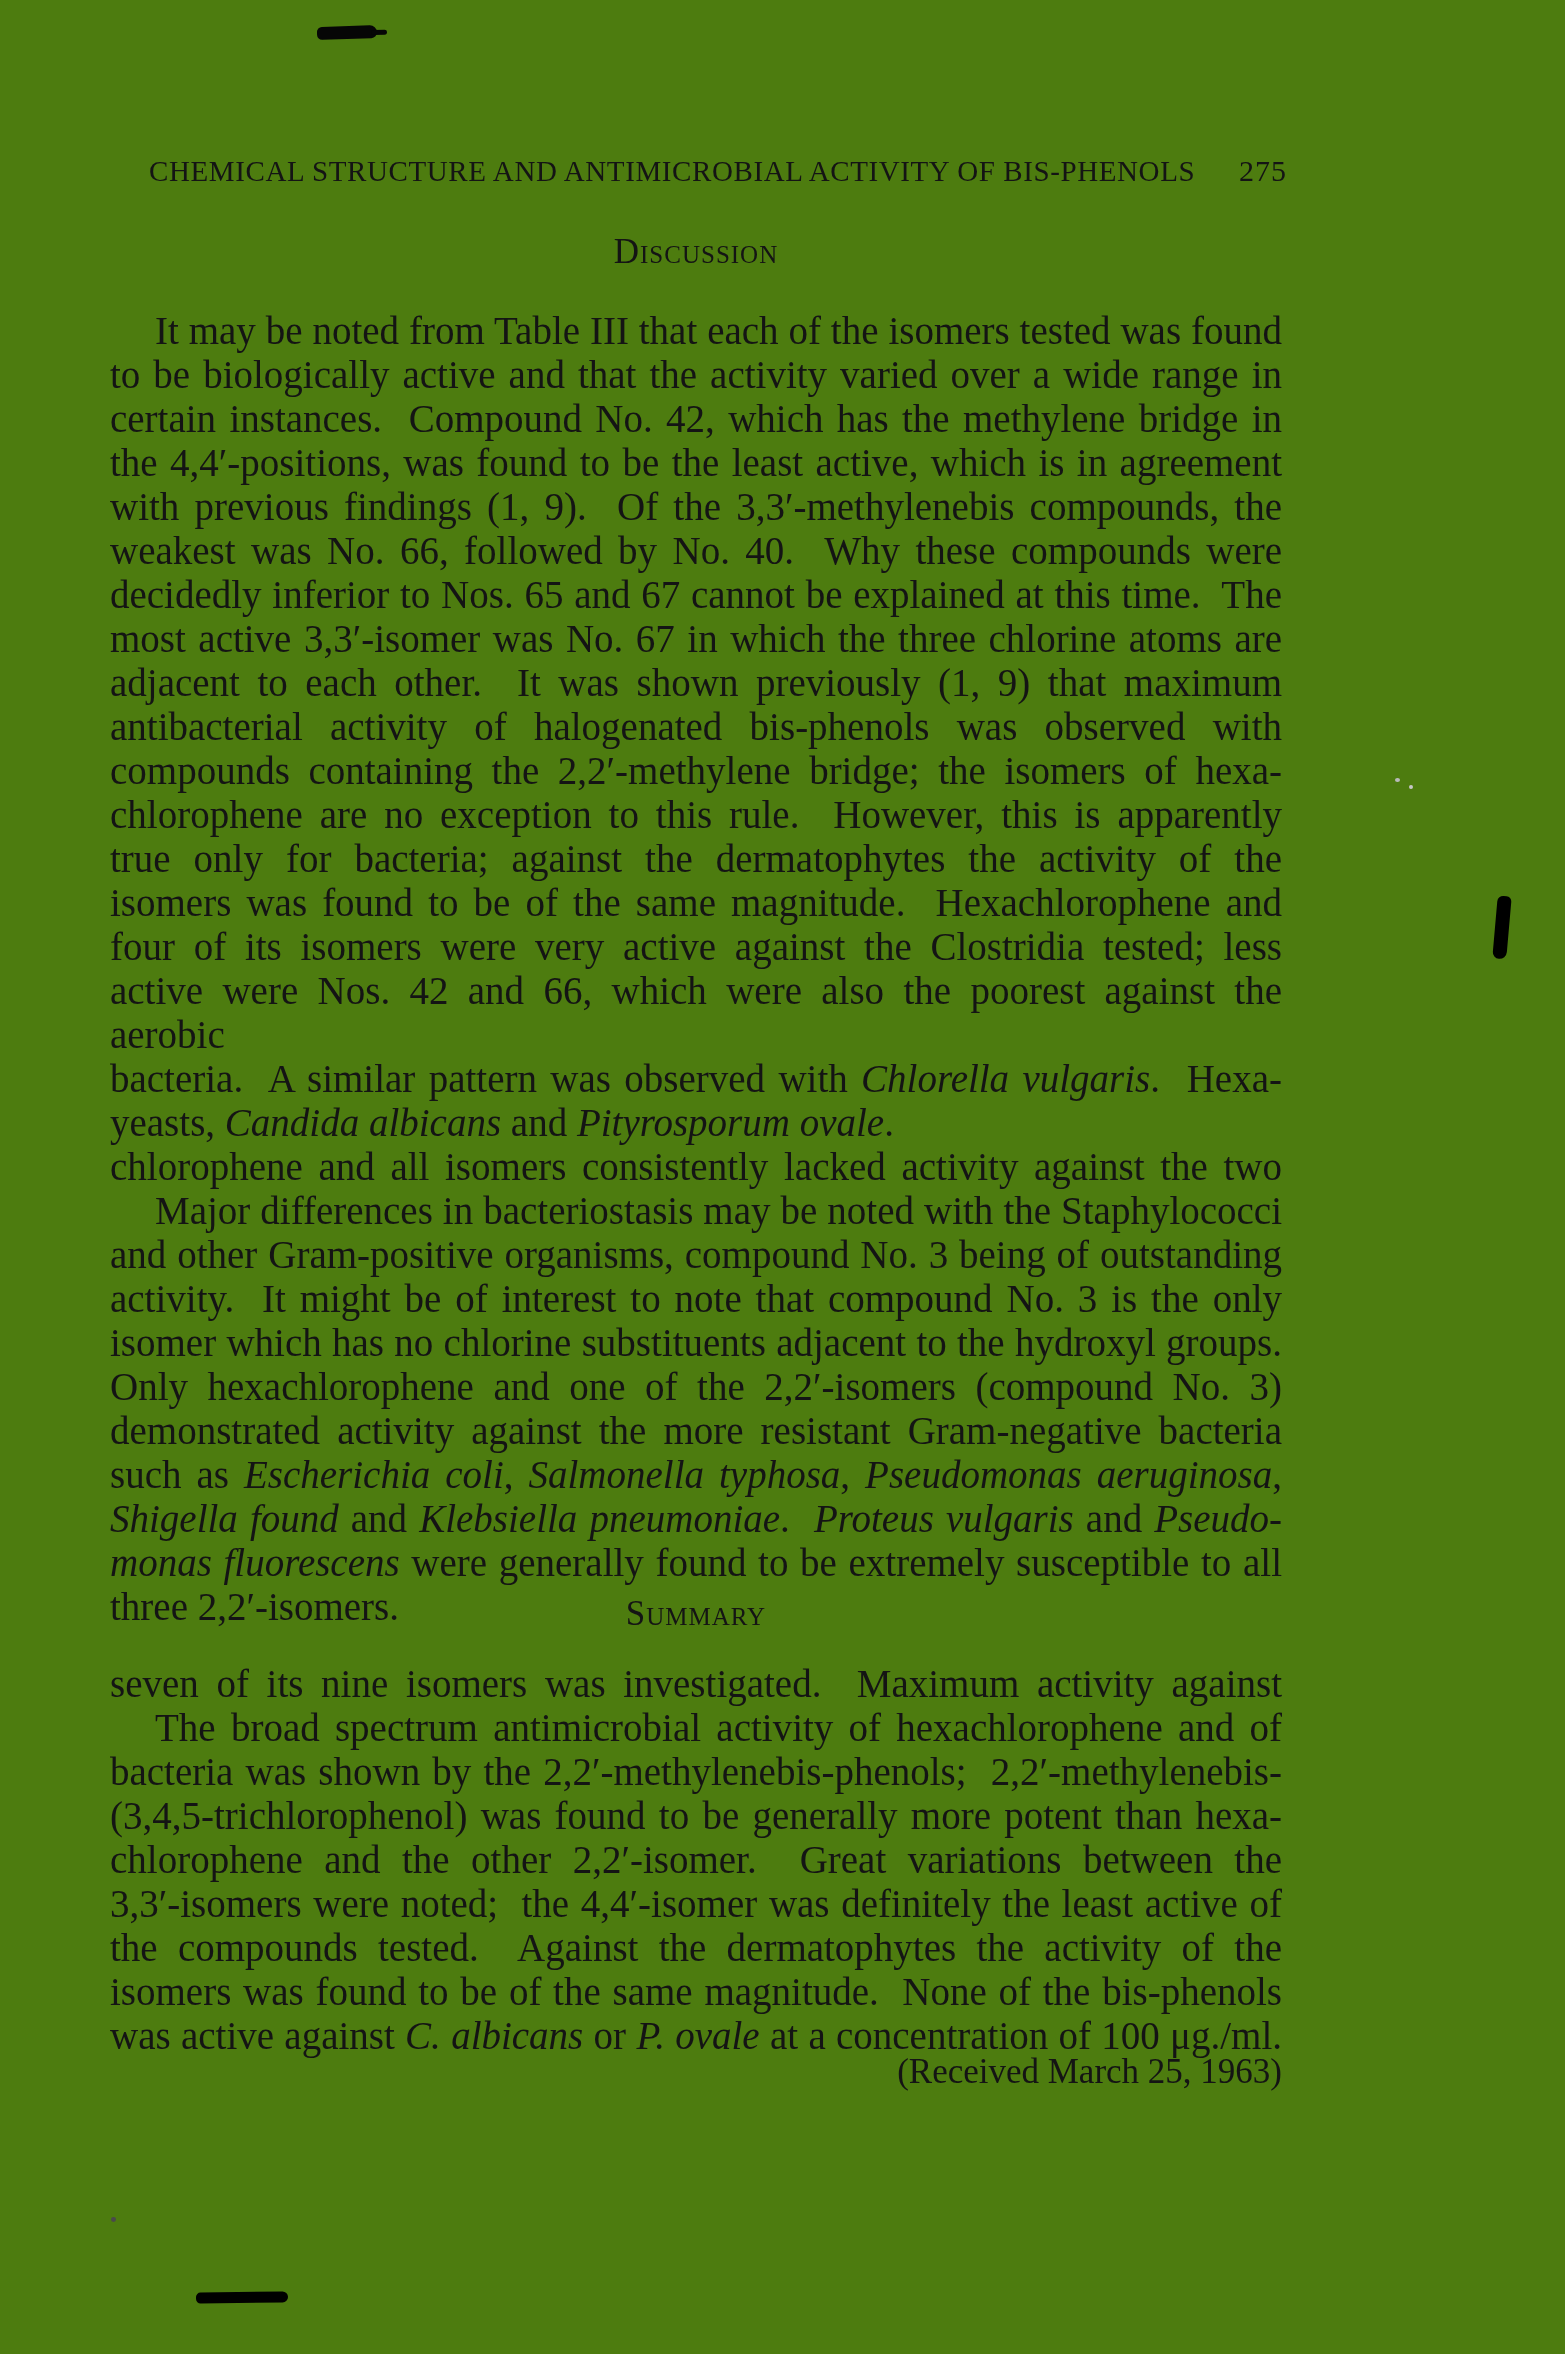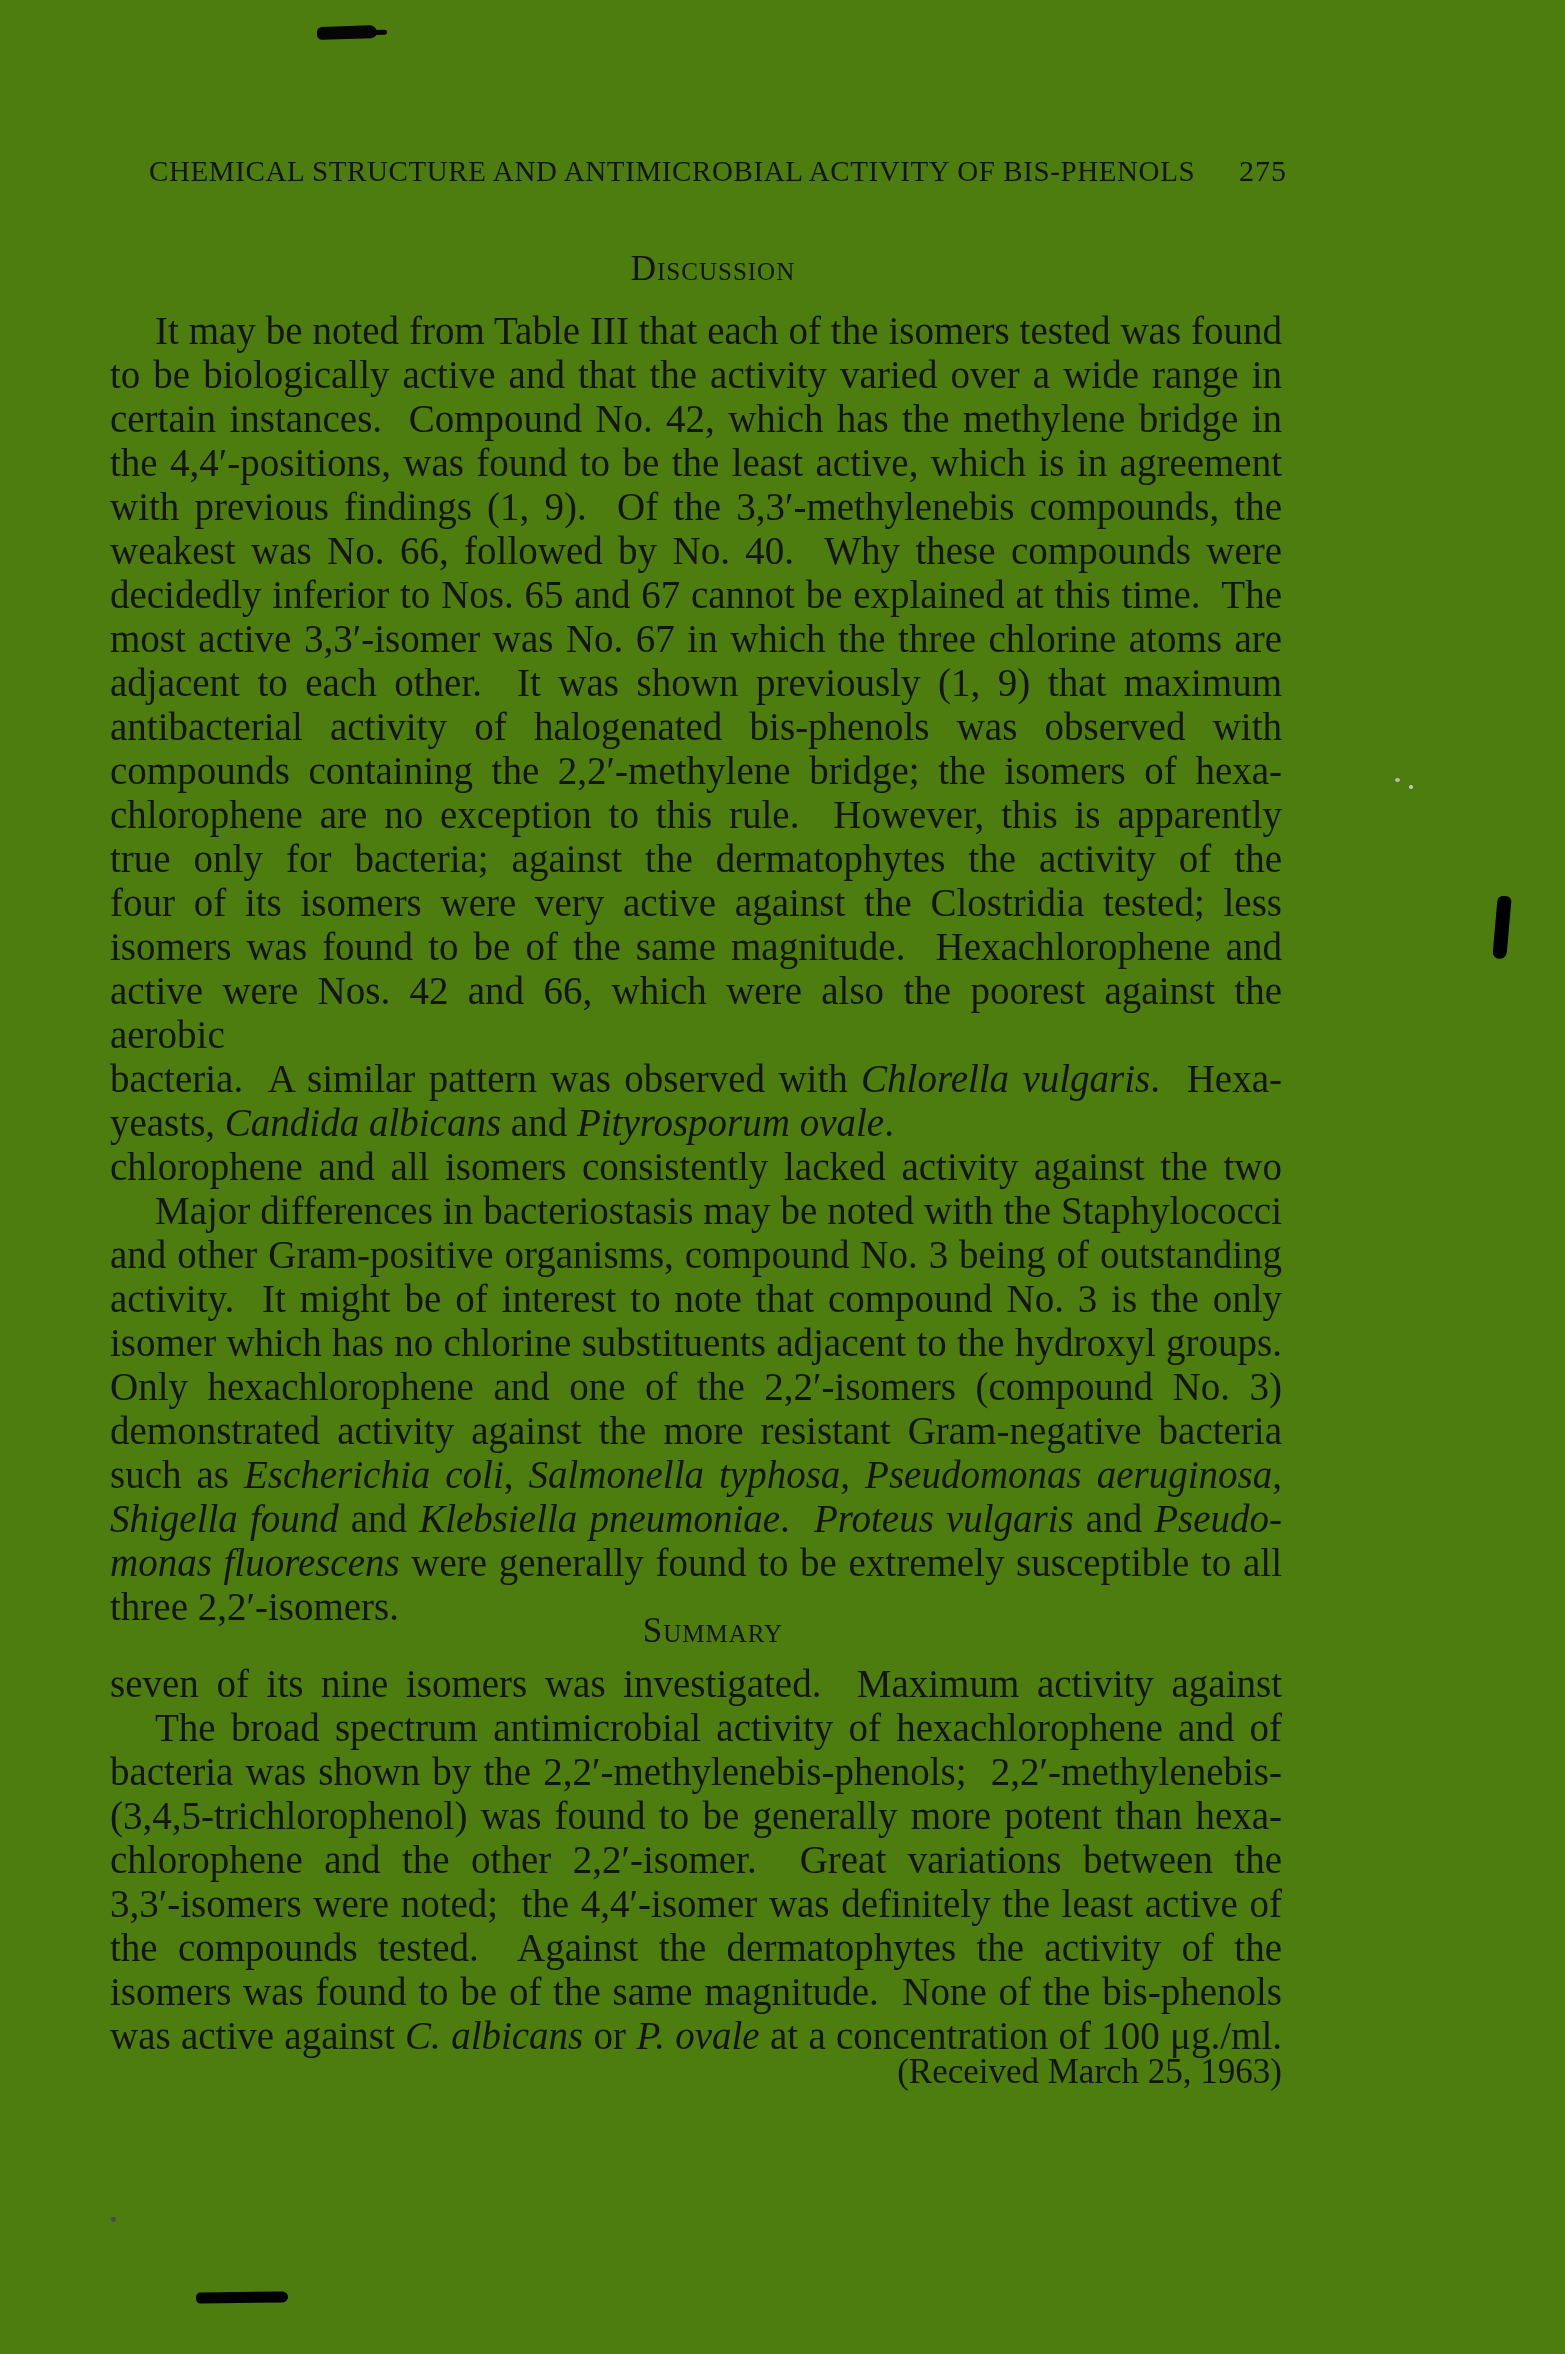--- a/index.html
+++ b/index.html
@@ -14,21 +14,21 @@
   }
   
   .running-header{
     position:absolute;left:149px;top:154px;width:1138px;
     display:flex;justify-content:space-between;align-items:baseline;
     font-size:29px;letter-spacing:0.6px;white-space:nowrap;
   }
   .running-header .pgnum{font-size:30px;letter-spacing:1px;}
   
   .sec-heading{
-    position:absolute;left:110px;width:1172px;margin:17px;
+    position:absolute;left:110px;width:1172px;margin:0;
     text-align:center;font-weight:normal;
     font-size:35px;line-height:38px;
     font-variant:small-caps;letter-spacing:1px;
   }
   
   .body-block{
     position:absolute;left:110px;width:1172px;
     font-size:39px;line-height:44px;
   }
   .line{
@@ -87,22 +87,22 @@
         <div class="line">the 4,4′-positions, was found to be the least active, which is in agreement</div>
         <div class="line">with previous findings (1, 9).&nbsp; Of the 3,3′-methylenebis compounds, the</div>
         <div class="line">weakest was No. 66, followed by No. 40.&nbsp; Why these compounds were</div>
         <div class="line">decidedly inferior to Nos. 65 and 67 cannot be explained at this time.&nbsp; The</div>
         <div class="line">most active 3,3′-isomer was No. 67 in which the three chlorine atoms are</div>
         <div class="line">adjacent to each other.&nbsp; It was shown previously (1, 9) that maximum</div>
         <div class="line">antibacterial activity of halogenated bis-phenols was observed with</div>
         <div class="line">compounds containing the 2,2′-methylene bridge; the isomers of hexa-</div>
         <div class="line">chlorophene are no exception to this rule.&nbsp; However, this is apparently</div>
         <div class="line">true only for bacteria; against the dermatophytes the activity of the</div>
+        <div class="line">isomers was found to be of the same magnitude.&nbsp; Hexachlorophene and</div>
         <div class="line">four of its isomers were very active against the Clostridia tested; less</div>
-        <div class="line">isomers was found to be of the same magnitude.&nbsp; Hexachlorophene and</div>
         <div class="line">active were Nos. 42 and 66, which were also the poorest against the aerobic</div>
         <div class="line">bacteria.&nbsp; A similar pattern was observed with <i>Chlorella vulgaris</i>.&nbsp; Hexa-</div>
         <div class="line last">yeasts, <i>Candida albicans</i> and <i>Pityrosporum ovale</i>.</div>
         <div class="line">chlorophene and all isomers consistently lacked activity against the two</div>
       </div>
     <div>
         <div class="line first">Major differences in bacteriostasis may be noted with the Staphylococci</div>
         <div class="line">and other Gram-positive organisms, compound No. 3 being of outstanding</div>
         <div class="line">activity.&nbsp; It might be of interest to note that compound No. 3 is the only</div>
         <div class="line">isomer which has no chlorine substituents adjacent to the hydroxyl groups.</div>

